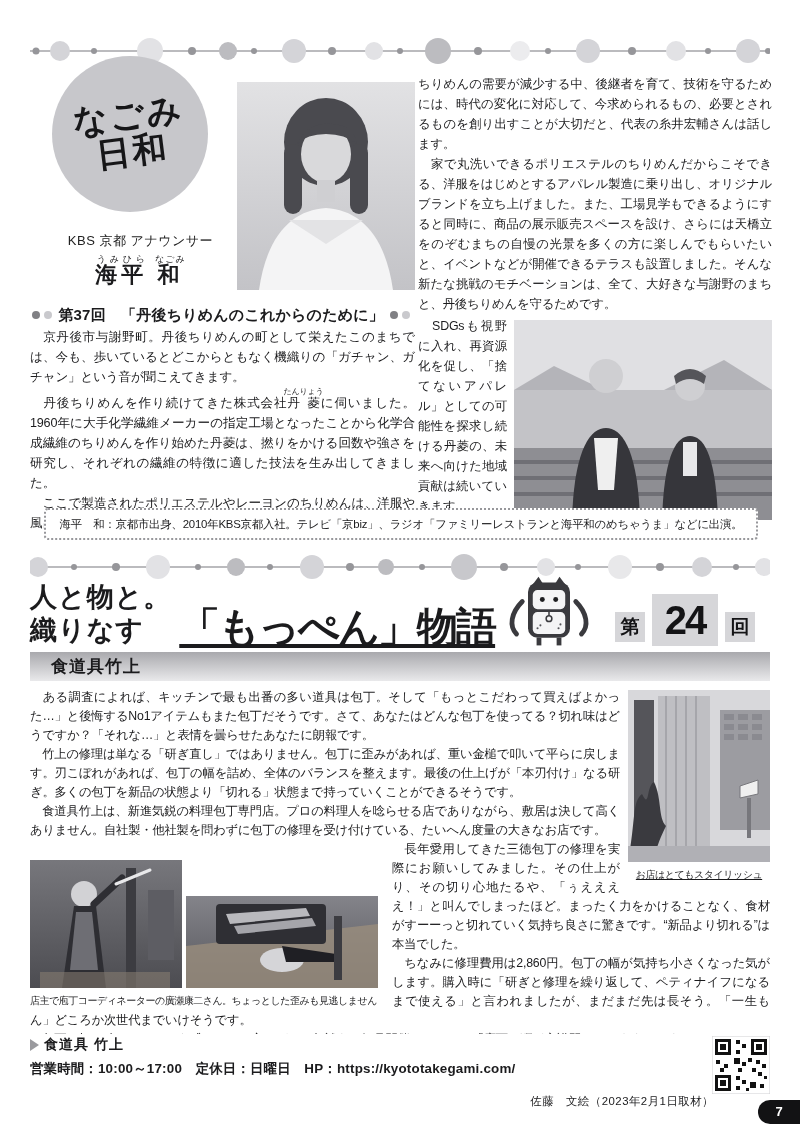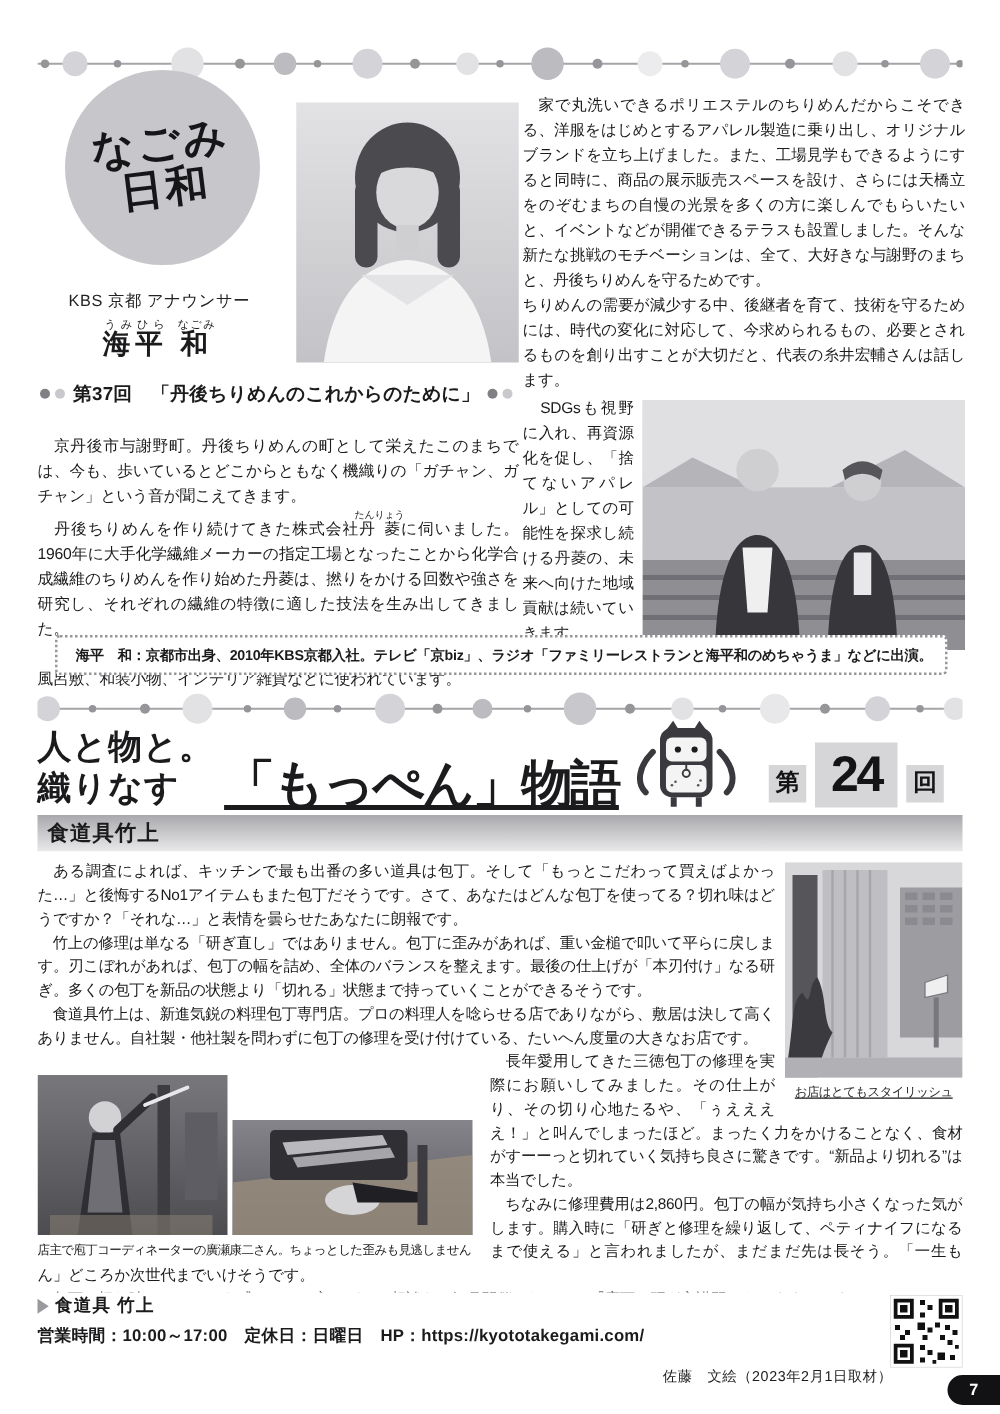--- a/index.html
+++ b/index.html
@@ -14,61 +14,61 @@
 
   
   .col-left{ position:absolute; left:30px; top:70px; width:385px; }
   .header-block{ position:relative; height:228px; }
   .logo-circle{ position:absolute; left:22px; top:-14px; width:156px; height:156px; border-radius:50%;
                 background:#c7c7cb; display:flex; align-items:center; justify-content:center; }
   .logo-text{ transform:rotate(-7deg); font-weight:bold; font-size:34px; line-height:1.05;
               color:#161618; text-align:center; letter-spacing:2px; }
   .portrait{ position:absolute; left:207px; top:12px; width:178px; height:208px;
              background:linear-gradient(180deg,#e2e2e4,#c3c3c7); overflow:hidden; }
-  .role-name{ position:absolute; left:5px; top:162px; width:185px; text-align:center; }
+  .role-name{ position:absolute; left:18px; top:162px; width:185px; text-align:center; }
   .role{ font-size:13px; letter-spacing:0.5px; color:#222; }
   .big-name{ margin-top:4px; font-size:22px; font-weight:bold; letter-spacing:4px; }
   .big-name ruby rt{ font-size:9px; font-weight:normal; letter-spacing:1px; }
 
   .heading37{ margin-top:8px; font-size:15px; font-weight:bold; letter-spacing:0.2px; white-space:nowrap; }
   .dot{ display:inline-block; width:8px; height:8px; border-radius:50%; vertical-align:middle; margin:0 2px 2px 2px; }
   .dot-dark{ background:#808084; } .dot-light{ background:#c9c9cd; }
 
   .jp{ text-align:justify; }
-  .body-left{ margin-top:22px; font-size:12.6px; line-height:20px; letter-spacing:-0.2px; }
+  .body-left{ margin-top:2px; font-size:12.6px; line-height:20px; letter-spacing:-0.2px; }
   .body-left p{ text-indent:0; }
   ruby rt{ font-size:8px; }
 
   
   .col-right{ position:absolute; left:418px; top:74px; width:354px; font-size:12.4px; line-height:20px; letter-spacing:-0.2px; }
   .terrace{ float:right; width:258px; height:200px; margin:4px 0 0 7px;
             background:linear-gradient(180deg,#d9d9dc,#b9b9bd); overflow:hidden; }
   .sdgs-wrap{ margin-top:2px; }
 
   
   .profile-box{ position:absolute; left:44px; top:508px; width:714px; border:2px dotted #97979b;
-                border-radius:4px; padding:7px 10px 6px 10px; font-size:11.4px; text-align:right;
-                letter-spacing:-0.2px; background:#fff;font-weight:bold; }
+                border-radius:4px; padding:7px 10px 6px 10px; font-size:11.4px; text-align:center;
+                letter-spacing:-0.2px; background:#fff; }
 
   
   .banner{ position:absolute; left:30px; top:572px; width:740px; height:78px;
            display:flex; align-items:flex-end; }
   .banner-left{ font-size:27px; font-weight:900; line-height:1.25; letter-spacing:1px; padding-bottom:2px; }
   .banner-main{ font-size:41px; font-weight:900; letter-spacing:-2px; line-height:1;
                 margin:0 6px 0 8px; padding-bottom:2px; white-space:nowrap;text-decoration:underline; }
   .mascot{ width:84px; height:76px; margin:0 6px; flex:0 0 auto; }
   .episode{ display:flex; align-items:flex-end; margin-left:18px; gap:7px; padding-bottom:4px; }
   .ep-box{ background:#d6d6d9; color:#141416; font-weight:bold; text-align:center; }
   .ep-sm{ width:30px; height:30px; line-height:30px; font-size:19px; margin-bottom:4px; }
   .ep-lg{ width:66px; height:52px; line-height:52px; font-size:40px; letter-spacing:-2px; }
 
   .section-bar{ position:absolute; left:30px; top:652px; width:740px; height:29px;
                 background:linear-gradient(180deg,#a9a9ad,#e9e9eb);
                 font-family:"Liberation Serif", serif; font-weight:bold; font-size:17px;
-                line-height:29px; padding-left:8px; letter-spacing:1px; }
+                line-height:29px; padding-left:21px; letter-spacing:1px; }
 
   
   .article2{ position:absolute; left:30px; top:688px; width:740px; height:346px; overflow:hidden;
              font-size:12.3px; line-height:19px; letter-spacing:-0.2px; }
   .storefront-wrap{ float:right; width:142px; margin:2px 0 4px 8px;text-decoration:underline; }
   .storefront{ width:142px; height:172px; background:linear-gradient(180deg,#d8d8db,#a8a8ad); overflow:hidden; }
   .cap{ font-size:10px; color:#2a2a2c; margin-top:3px; text-align:center; letter-spacing:-0.5px; }
   .workshop-wrap{ float:left; width:352px; margin:20px 10px 0 0; position:relative; }
   .ws-photos{ display:flex; align-items:flex-end; gap:4px; }
   .ws1{ width:152px; height:128px; background:linear-gradient(180deg,#77777c,#4c4c51); overflow:hidden; }
@@ -155,22 +155,22 @@
     </div>
 
     <div class="body-left jp">
       <p>　京丹後市与謝野町。丹後ちりめんの町として栄えたこのまちでは、今も、歩いているとどこからともなく機織りの「ガチャン、ガチャン」という音が聞こえてきます。</p>
       <p><span>　丹後ちりめんを作り続けてきた株式会社</span><ruby><span>丹菱</span><rt>たんりょう</rt></ruby><span>に伺いました。1960年に大手化学繊維メーカーの指定工場となったことから化学合成繊維のちりめんを作り始めた丹菱は、撚りをかける回数や強さを研究し、それぞれの繊維の特徴に適した技法を生み出してきました。</span></p>
       <p>　ここで製造されたポリエステルやレーヨンのちりめんは、洋服や風呂敷、和装小物、インテリア雑貨などに使われています。</p>
     </div>
   </div>
 
   <div class="col-right jp">
+    <p>ちりめんの需要が減少する中、後継者を育て、技術を守るためには、時代の変化に対応して、今求められるもの、必要とされるものを創り出すことが大切だと、代表の糸井宏輔さんは話します。</p>
     <p>　家で丸洗いできるポリエステルのちりめんだからこそできる、洋服をはじめとするアパレル製造に乗り出し、オリジナルブランドを立ち上げました。また、工場見学もできるようにすると同時に、商品の展示販売スペースを設け、さらには天橋立をのぞむまちの自慢の光景を多くの方に楽しんでもらいたいと、イベントなどが開催できるテラスも設置しました。そんな新たな挑戦のモチベーションは、全て、大好きな与謝野のまちと、丹後ちりめんを守るためです。</p>
-    <p>ちりめんの需要が減少する中、後継者を育て、技術を守るためには、時代の変化に対応して、今求められるもの、必要とされるものを創り出すことが大切だと、代表の糸井宏輔さんは話します。</p>
     <div class="sdgs-wrap">
       <div class="terrace">
         <svg viewBox="0 0 258 200" width="258" height="200">
           <rect x="0" y="0" width="258" height="70" fill="#e0e0e3"></rect>
           <path d="M0,70 L40,46 L90,70 Z" fill="#b4b4b9"></path>
           <path d="M150,70 L210,40 L258,70 Z" fill="#b4b4b9"></path>
           <rect x="0" y="70" width="258" height="60" fill="#c3c3c7"></rect>
           <rect x="0" y="128" width="258" height="72" fill="#8e8e93"></rect>
           <line x1="0" y1="142" x2="258" y2="142" stroke="#6f6f75" stroke-width="4"></line>
           <line x1="0" y1="158" x2="258" y2="158" stroke="#6f6f75" stroke-width="4"></line>

